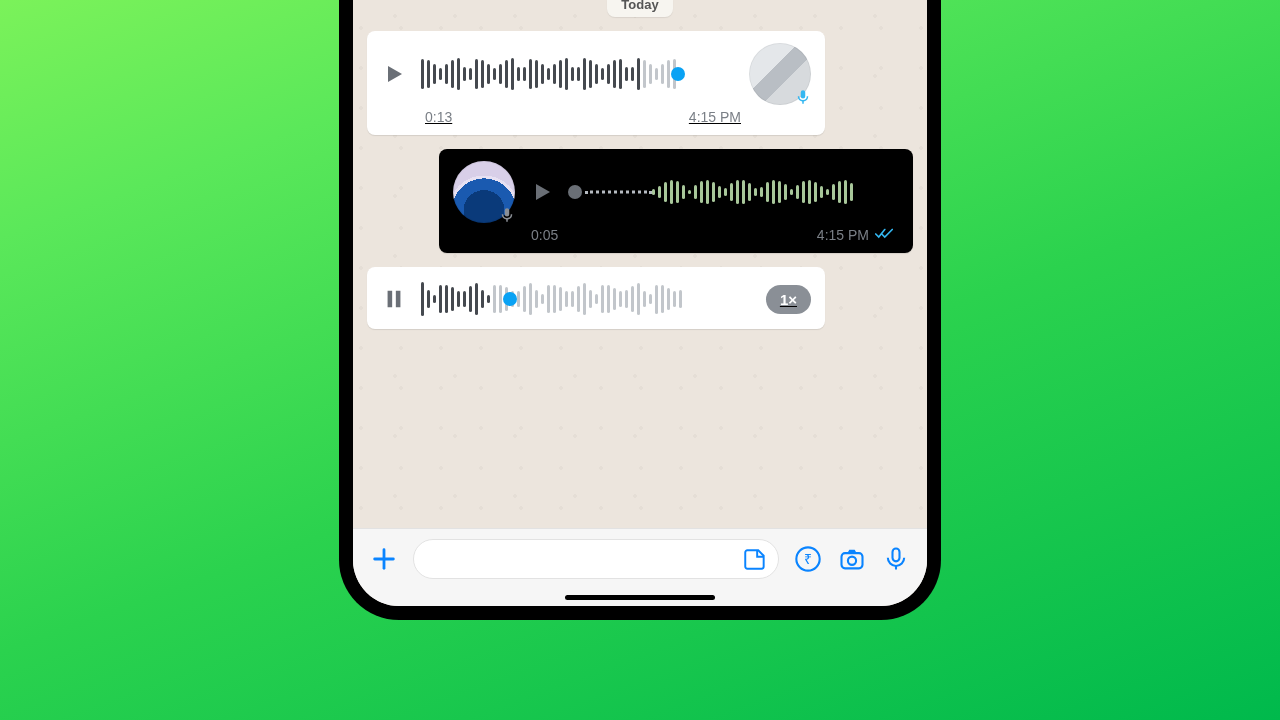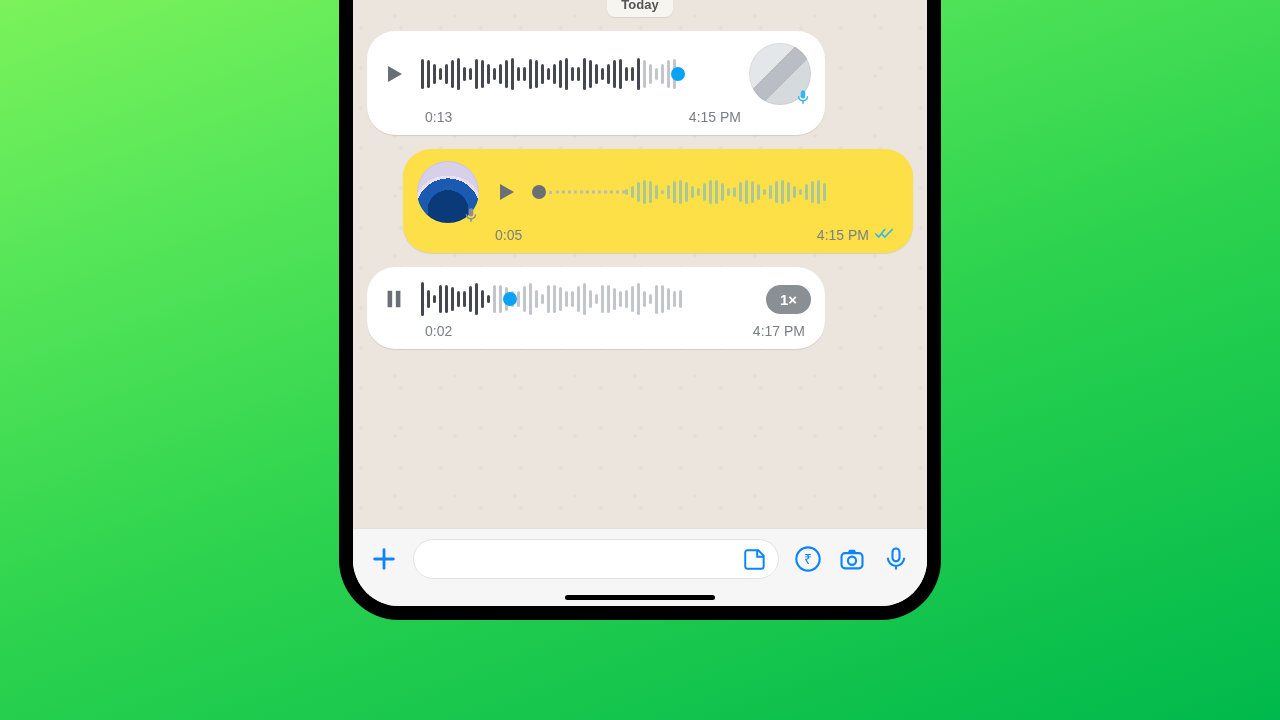--- a/index.html
+++ b/index.html
@@ -37,27 +37,28 @@
   }
   .date-chip {
     display: block; width: fit-content; margin: 4px auto 14px auto;
     background: #f7f5f0; color: #555;
     font-size: 13px; font-weight: 600;
     padding: 5px 14px; border-radius: 8px;
     box-shadow: 0 1px 1px rgba(0,0,0,0.08);
   }
   .bubble {
     position: relative;
-    border-radius: 28px;
+    border-radius: 8px;
     box-shadow: 0 1px 1px rgba(0,0,0,0.1);
     margin-bottom: 14px;
     padding: 12px 14px 10px 14px;
+    text-decoration: underline;
   }
   .incoming { background: #fff; margin-right: 88px; }
-  .outgoing { background: #fde047; margin-left: 36px; }
+  .outgoing { background: #000000; margin-left: 72px; }
   .row-top { display: flex; align-items: center; gap: 14px; }
   .incoming .row-top { flex-direction: row; }
   .outgoing .row-top { flex-direction: row; }
   .play-btn, .pause-btn {
     width: 26px; height: 26px; flex: 0 0 auto;
     display: flex; align-items: center; justify-content: center;
     color: #6a6f76; cursor: pointer;
   }
   .avatar-wrap { position: relative; width: 62px; height: 62px; flex: 0 0 auto; }
   .avatar {
@@ -317,24 +318,20 @@
                 <div class="bar" style="height: 29.0132px; background: rgb(194, 198, 203);"></div>
                 <div class="bar" style="height: 27.9981px; background: rgb(194, 198, 203);"></div>
                 <div class="bar" style="height: 22.6369px; background: rgb(194, 198, 203);"></div>
                 <div class="bar" style="height: 15.4511px; background: rgb(194, 198, 203);"></div>
                 <div class="bar" style="height: 17.3578px; background: rgb(194, 198, 203);"></div>
               </div>
               <div class="playhead" style="left: 27%; background: rgb(10, 162, 244);"></div>
             </div>
           <div class="speed-pill">1×</div>
         </div>
-        <div class="row-bottom">
-          <span>0:02</span>
-          <span>4:17 PM</span>
-        </div>
       </div>
 
     </div>
 
     <div class="input-bar">
       <div class="ib-btn">
         <svg viewBox="0 0 24 24" width="28" height="28" stroke="currentColor" stroke-width="2.4" stroke-linecap="round">
             <line x1="12" y1="4" x2="12" y2="20"></line>
             <line x1="4" y1="12" x2="20" y2="12"></line>
           </svg>

